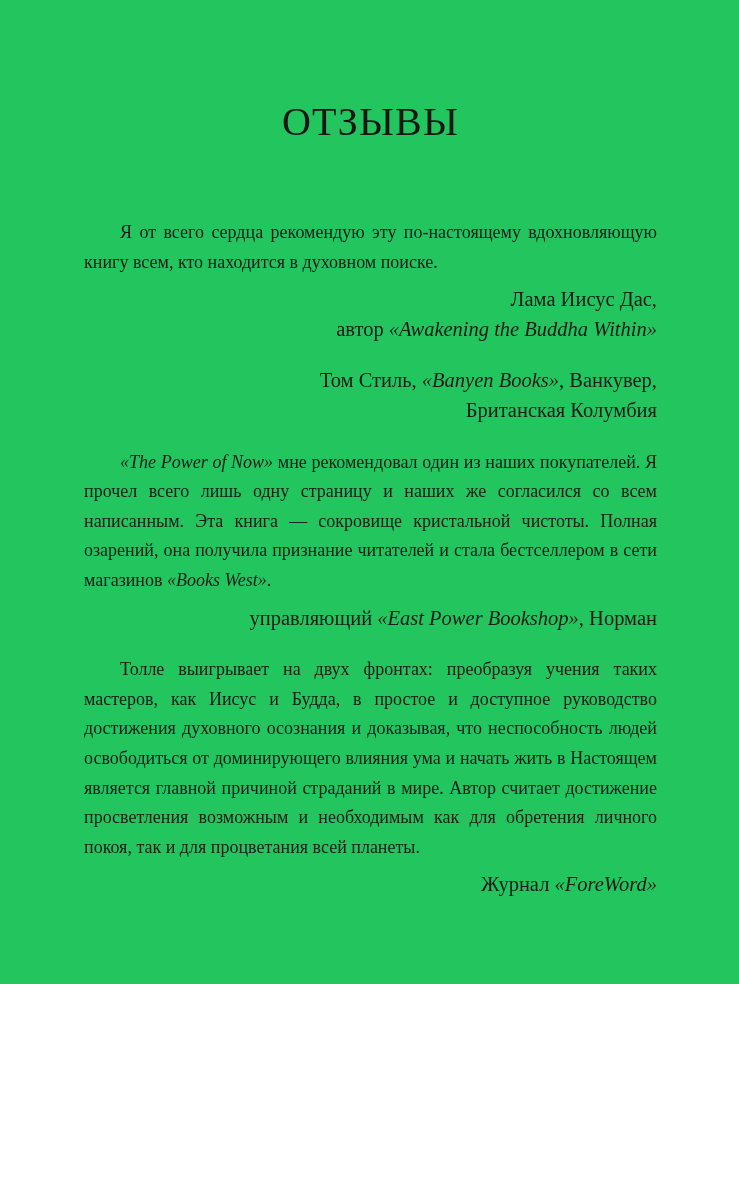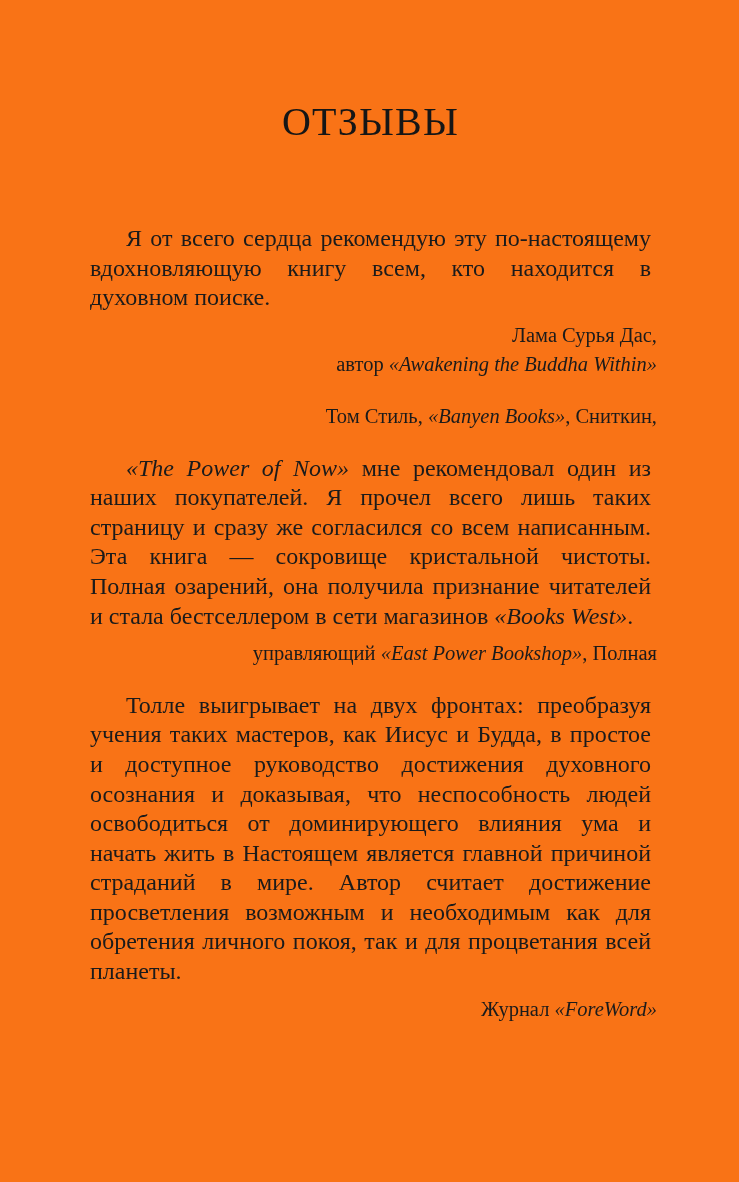--- a/index.html
+++ b/index.html
@@ -15,22 +15,22 @@
     overflow: hidden;
     font-family: "Liberation Serif", "DejaVu Serif", serif;
     color: #1a1a1a;
     -webkit-font-smoothing: antialiased;
   }
   .page {
     position: absolute;
     left: 0;
     top: 0;
     width: 739px;
-    height: 1182px;
-    background: #f97316;
+    height: 984px;
+    background: #22c55e;
   }
   .content {
     position: absolute;
     left: 84px;
     top: 0;
     width: 573px;
   }
   .page-title {
     margin: 0;
     padding: 0;
@@ -51,26 +51,26 @@
     top: 218px;
     width: 573px;
   }
   .review {
     margin: 0 0 0 0;
   }
   .review + .review {
     margin-top: 22px;
   }
   .quote {
-    margin: 6px;
+    margin: 0;
     padding: 0;
     text-align: justify;
     text-justify: inter-word;
     text-indent: 36px;
-    font-size: 24px;
+    font-size: 18px;
     line-height: 29.6px;
     color: #1b1b1b;
     hyphens: manual;
   }
   .attribution {
     margin: 8px 0 0 0;
     padding: 0;
     text-align: right;
     font-size: 20.5px;
     line-height: 29.6px;
@@ -88,33 +88,34 @@
 
 <div class="page">
   <div class="content">
 
     <h1 class="page-title">ОТЗЫВЫ</h1>
 
     <div class="reviews">
         <div class="review">
           <p class="quote"><span>Я от всего сердца рекомендую эту по-настоящему вдохновляющую книгу всем, кто находится в духовном поиске.</span></p>
           <div class="attribution">
-            <span class="line"><span>Лама Сурья Дас,</span></span>
+            <span class="line"><span>Лама Иисус Дас,</span></span>
             <span class="line"><span>автор </span><span class="it">«Awakening the Buddha Within»</span></span>
           </div>
         </div>
         <div class="review">
           <div class="attribution">
-            <span class="line"><span>Том Стиль, </span><span class="it">«Banyen Books»</span><span>, Сниткин,</span></span>
+            <span class="line"><span>Том Стиль, </span><span class="it">«Banyen Books»</span><span>, Ванкувер,</span></span>
+            <span class="line"><span>Британская Колумбия</span></span>
           </div>
         </div>
         <div class="review">
-          <p class="quote"><span class="it">«The Power of Now»</span><span> мне рекомендовал один из наших покупателей. Я прочел всего лишь таких страницу и сразу же согласился со всем написанным. Эта книга — сокровище кристальной чистоты. Полная озарений, она получила признание читателей и стала бестселлером в сети магазинов </span><span class="it">«Books West»</span><span>.</span></p>
+          <p class="quote"><span class="it">«The Power of Now»</span><span> мне рекомендовал один из наших покупателей. Я прочел всего лишь одну страницу и наших же согласился со всем написанным. Эта книга — сокровище кристальной чистоты. Полная озарений, она получила признание читателей и стала бестселлером в сети магазинов </span><span class="it">«Books West»</span><span>.</span></p>
           <div class="attribution">
-            <span class="line"><span>управляющий </span><span class="it">«East Power Bookshop»</span><span>, Полная</span></span>
+            <span class="line"><span>управляющий </span><span class="it">«East Power Bookshop»</span><span>, Норман</span></span>
           </div>
         </div>
         <div class="review">
           <p class="quote"><span>Толле выигрывает на двух фронтах: преобразуя учения таких мастеров, как Иисус и Будда, в простое и доступное руководство достижения духовного осознания и доказывая, что неспособность людей освободиться от доминирующего влияния ума и начать жить в Настоящем является главной причиной страданий в мире. Автор считает достижение просветления возможным и необходимым как для обретения личного покоя, так и для процветания всей планеты.</span></p>
           <div class="attribution">
             <span class="line"><span>Журнал </span><span class="it">«ForeWord»</span></span>
           </div>
         </div>
       </div>
 

